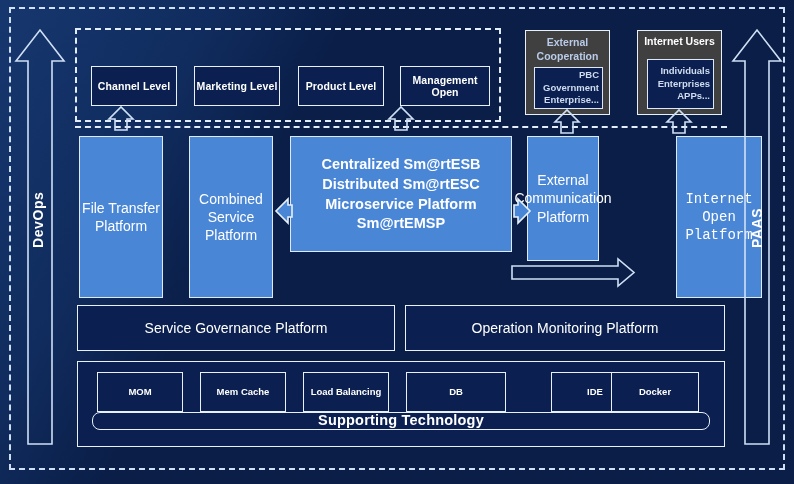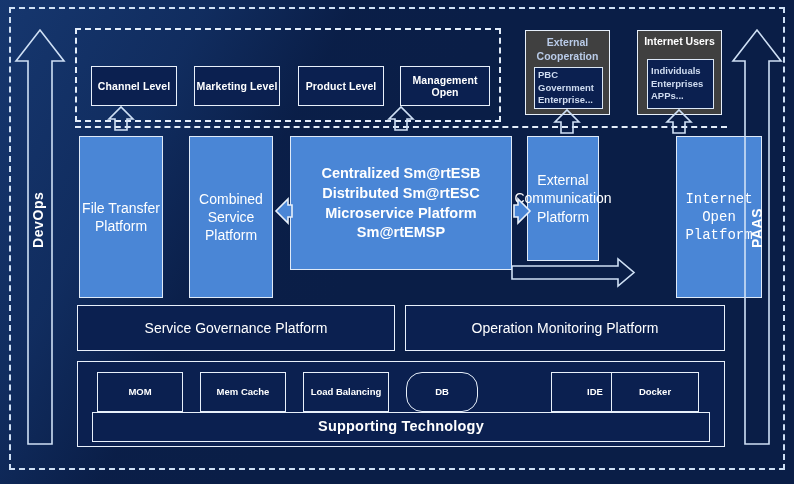--- a/index.html
+++ b/index.html
@@ -117,21 +117,21 @@
     margin-top: 4px;
     text-align: center;
   }
   .hdr-inner {
     background: #0b2050;
     border: 1.5px solid #dce8f7;
     box-sizing: border-box;
     display: flex;
     align-items: center;
     justify-content: center;
-    text-align: left;
+    text-align: right;
     color: #cfdcf0;
   }
 
   
   .side-arrow-label {
     position: absolute;
     color: #ffffff;
     font-size: 14px;
     font-weight: bold;
     letter-spacing: 0.6px;
@@ -192,21 +192,21 @@
   <div class="abs" style="left:75px; top:126px; width:652px; height:0; border-top:2px dashed #e3edfa;"></div>
 
   <div class="abs blue-box" style="left:79px; top:136px; width:84px; height:162px;">
     <span>File Transfer Platform</span>
   </div>
 
   <div class="abs blue-box" style="left:189px; top:136px; width:84px; height:162px;">
     <span>Combined Service Platform</span>
   </div>
 
-  <div class="abs blue-box" style="left:290px; top:136px; width:222px; height:134px; font-size:14.5px; font-weight:bold;justify-content:center;">
+  <div class="abs blue-box" style="left:290px; top:136px; width:222px; height:116px; font-size:14.5px; font-weight:bold;justify-content:center;">
     <div style="display:flex; flex-direction:column; gap:1px;">
       <span>Centralized Sm@rtESB</span>
       <span>Distributed Sm@rtESC</span>
       <span>Microservice Platform Sm@rtEMSP</span>
     </div>
   </div>
 
   <div class="abs blue-box" style="left:527px; top:136px; width:72px; height:125px;">
     <span>External Communication Platform</span>
   </div>
@@ -226,31 +226,31 @@
 
   <div class="abs dark-box tech-label" style="left:97px; top:372px; width:86px; height:40px;">
     <span>MOM</span>
   </div>
   <div class="abs dark-box tech-label" style="left:200px; top:372px; width:86px; height:40px;">
     <span style="white-space:pre-line;">Mem Cache</span>
   </div>
   <div class="abs dark-box tech-label" style="left:303px; top:372px; width:86px; height:40px;">
     <span style="white-space:pre-line;">Load Balancing</span>
   </div>
-  <div class="abs dark-box tech-label" style="left:406px; top:372px; width:72px; height:40px;border-radius:16px;">
+  <div class="abs dark-box tech-label" style="left:406px; top:372px; width:100px; height:40px;">
     <span>DB</span>
   </div>
   <div class="abs dark-box tech-label" style="left:509px; top:372px; width:88px; height:40px;margin-left:42px;">
     <span>IDE</span>
   </div>
   <div class="abs dark-box tech-label" style="left:611px; top:372px; width:88px; height:40px;">
     <span>Docker</span>
   </div>
 
-  <div class="abs dark-box support-label" style="left:92px; top:412px; width:618px; height:30px;">
+  <div class="abs dark-box support-label" style="left:92px; top:412px; width:618px; height:18px;border-radius:8px;">
     <span>Supporting Technology</span>
   </div>
 
   <div class="side-arrow-label" style="left:20px; top:222px; width:36px; text-align:center; transform:rotate(-90deg);">DevOps</div>
   <div class="side-arrow-label" style="left:739px; top:222px; width:36px; text-align:center; transform:rotate(-90deg);">PAAS</div>
 
   <svg class="arrow-layer" viewBox="0 0 794 484">
 
     <g>
       <path class="arrow-stroke" d="M 28,444 L 28,61 L 16,61 L 40,30 L 64,61 L 52,61 L 52,444 Z"></path>

